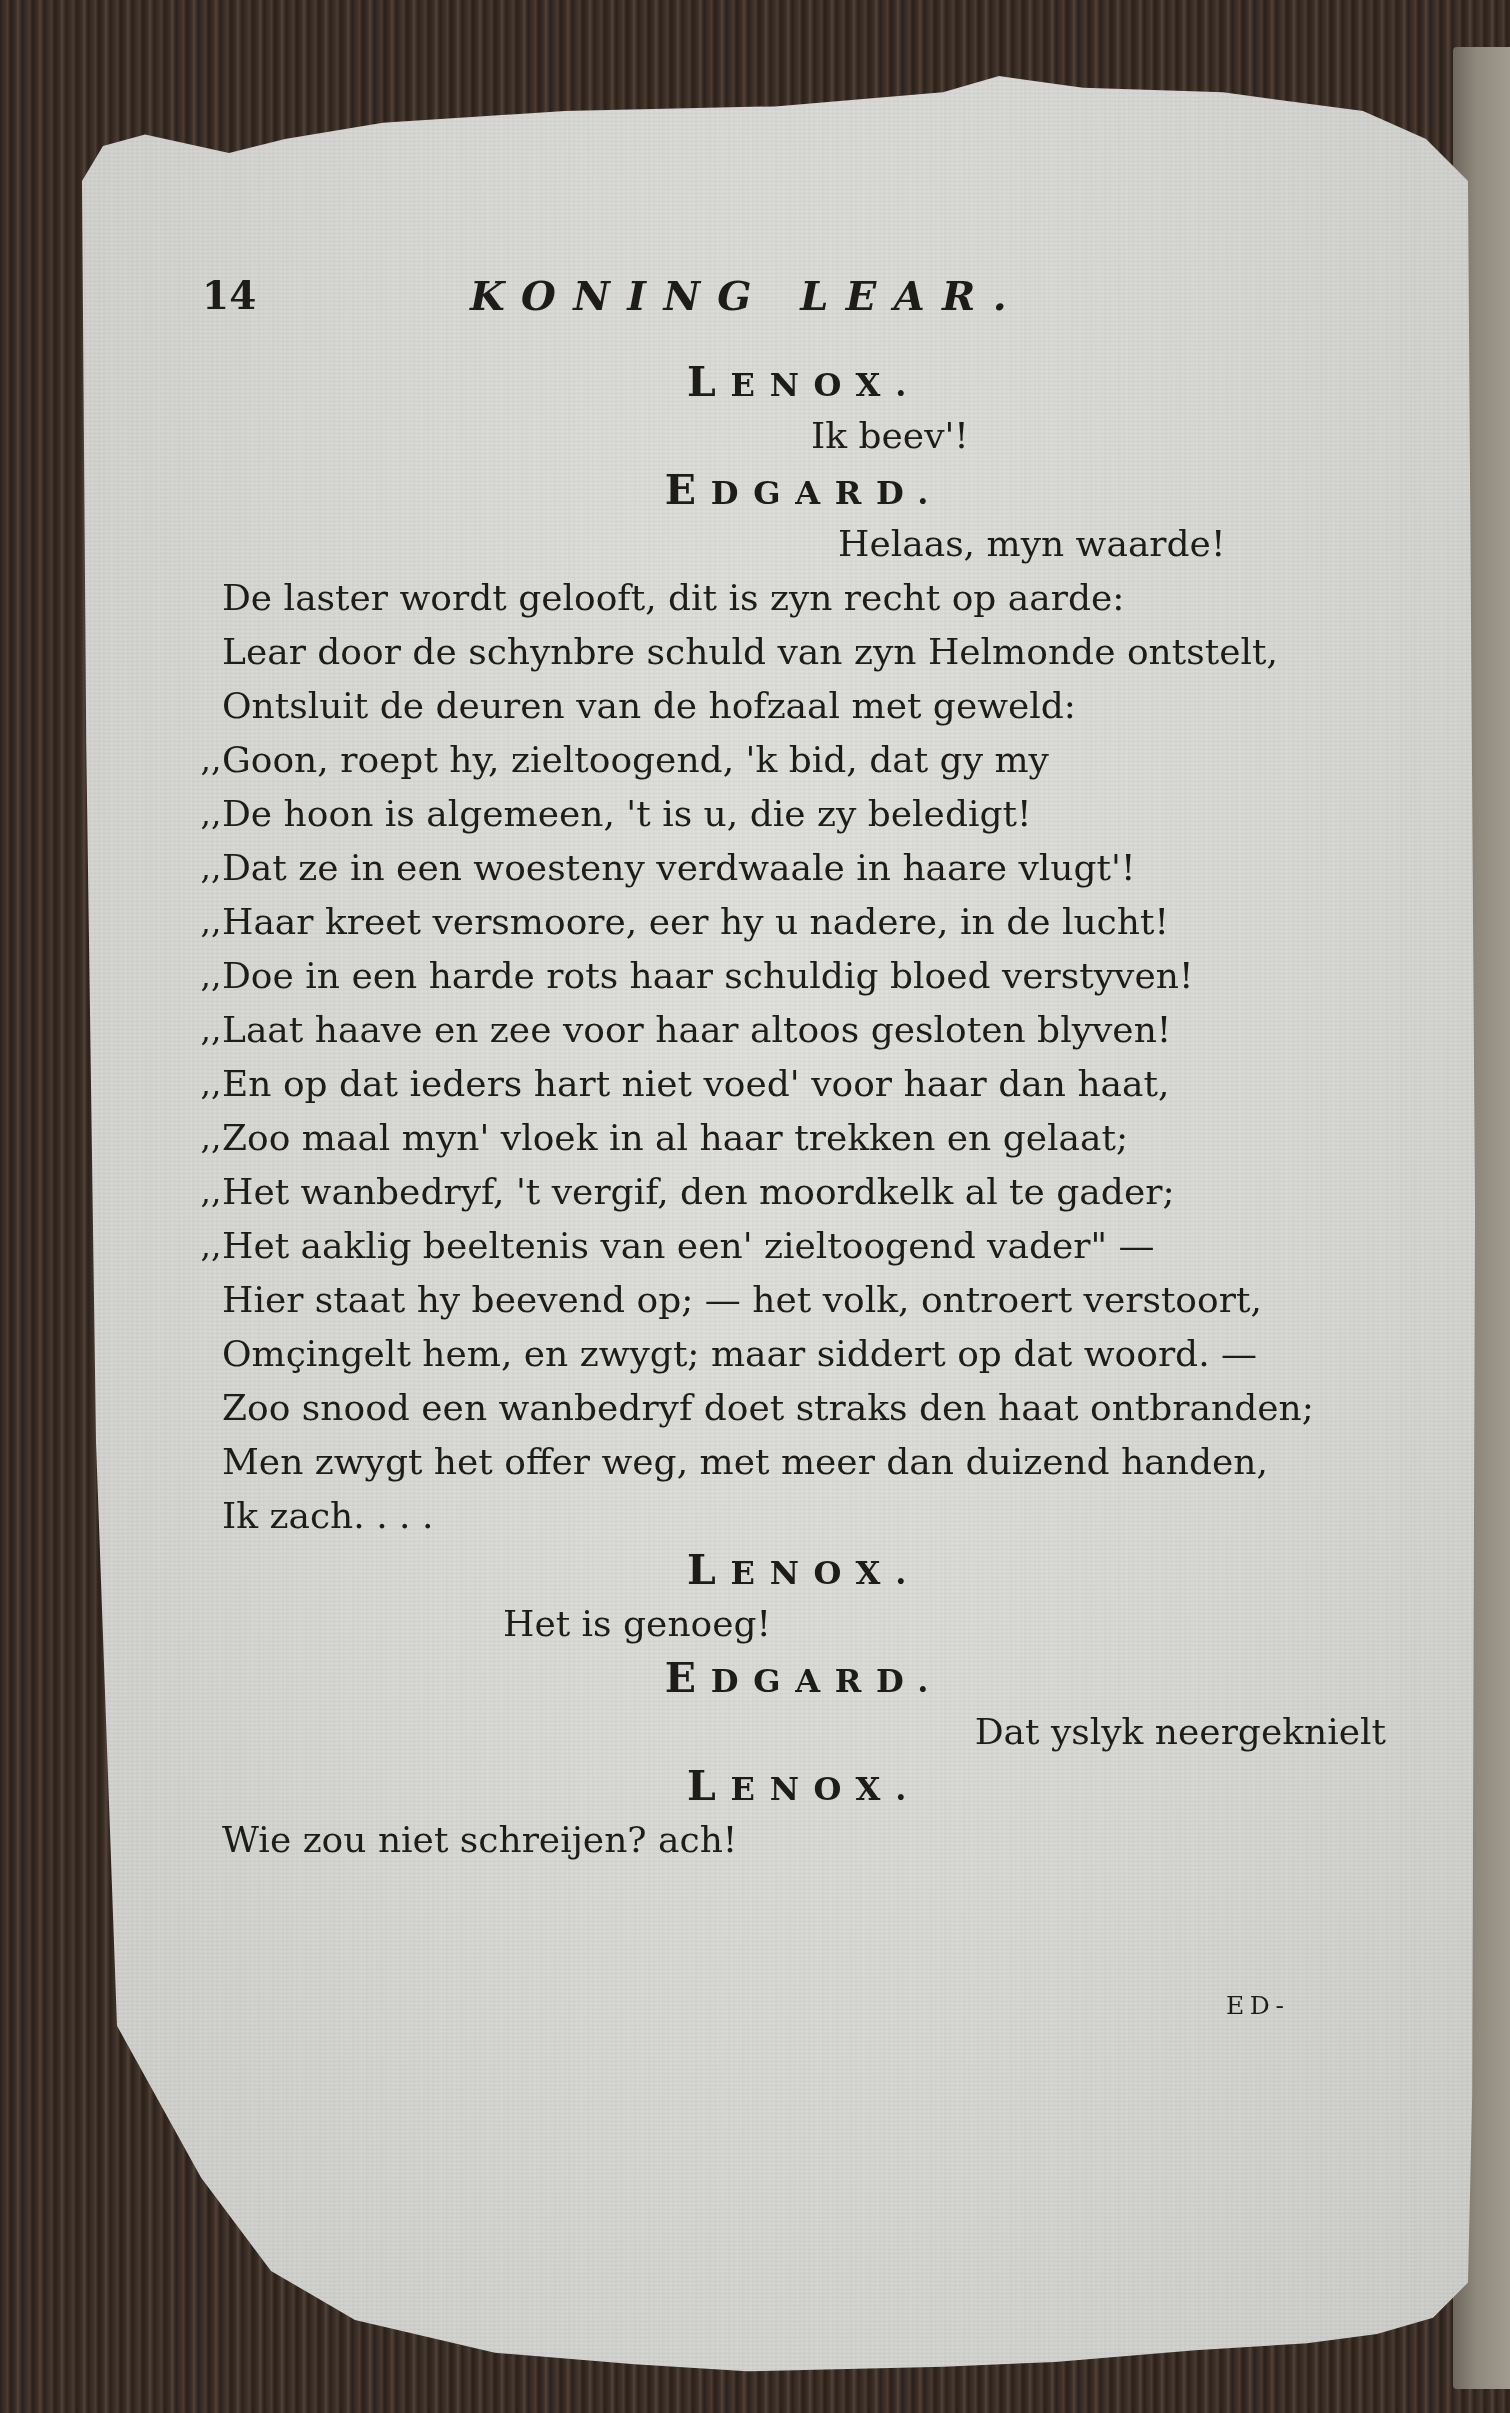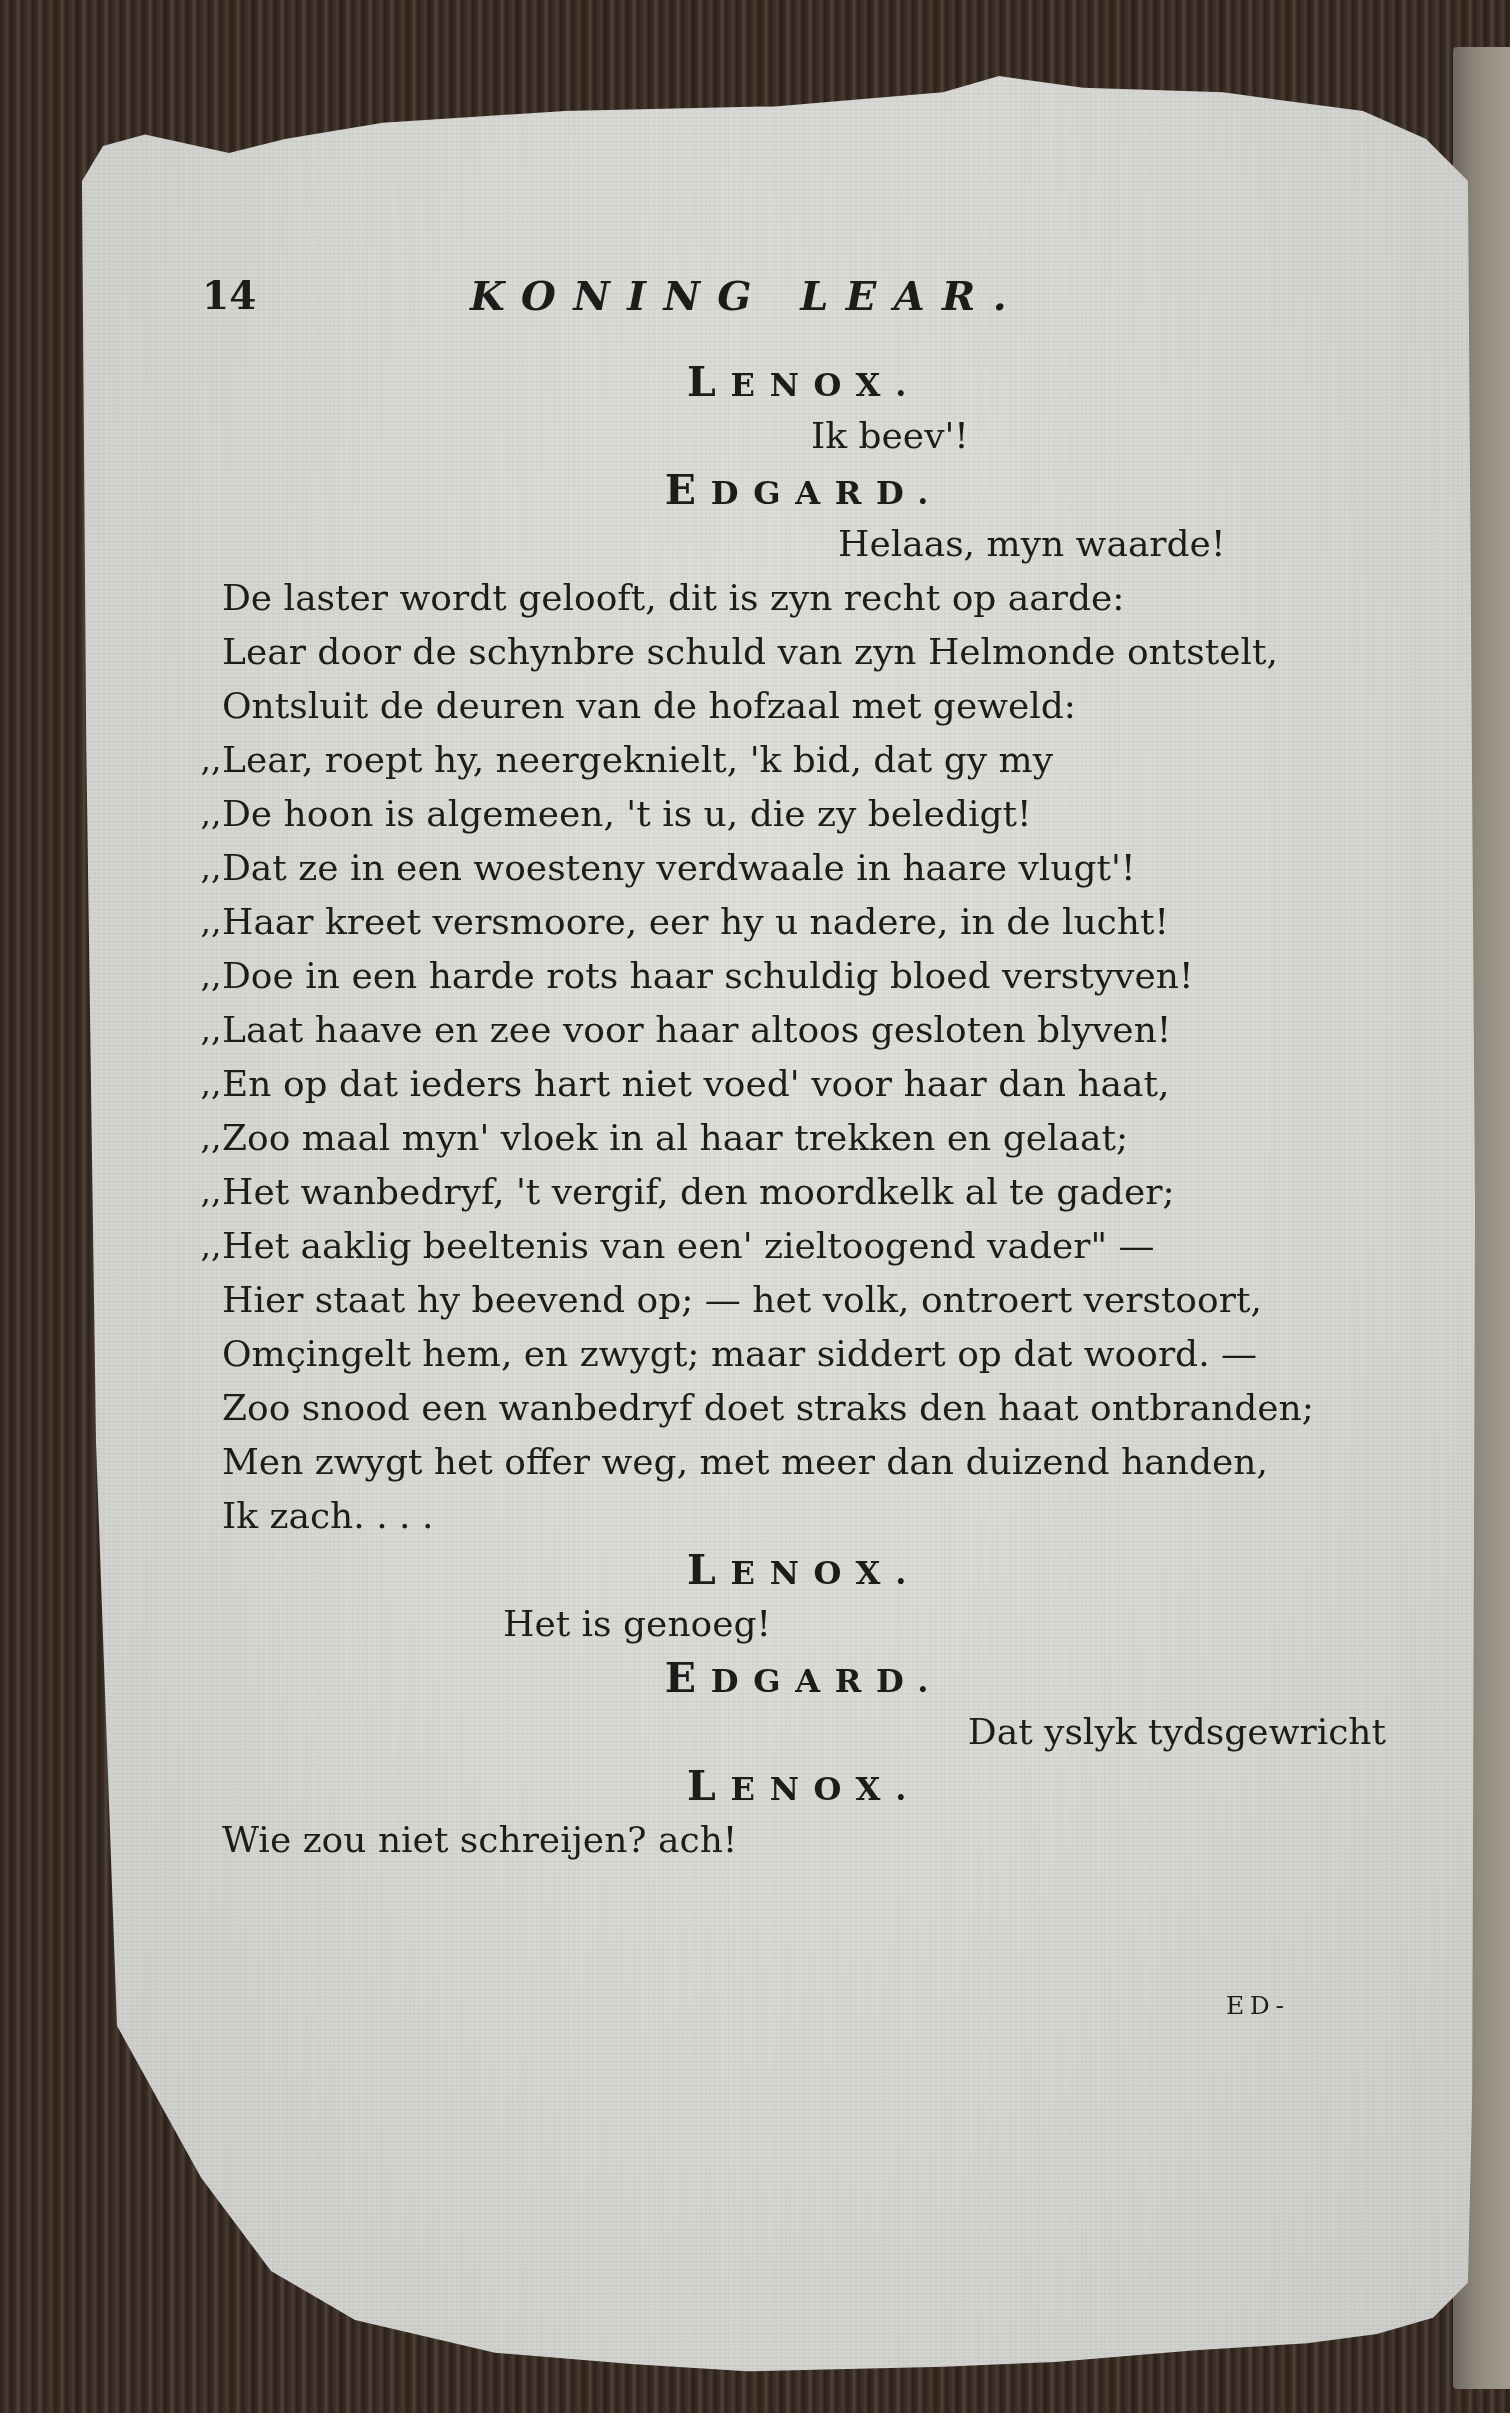--- a/index.html
+++ b/index.html
@@ -68,38 +68,38 @@
   </div>
 
   <div class="text-block" id="text-block">
       <div class="line speaker"><span class="cap">L</span><span>ENOX.</span></div>
       <div class="line"><span style="margin-left: 589px;">Ik beev'!</span></div>
       <div class="line speaker"><span class="cap">E</span><span>DGARD.</span></div>
       <div class="line"><span style="margin-left: 616px;">Helaas, myn waarde!</span></div>
       <div class="line"><span>De laster wordt gelooft, dit is zyn recht op aarde:</span></div>
       <div class="line"><span>Lear door de schynbre schuld van zyn Helmonde ontstelt,</span></div>
       <div class="line"><span>Ontsluit de deuren van de hofzaal met geweld:</span></div>
-      <div class="line quoted"><span class="q">,,</span><span>Lear, roept hy, neergeknielt, 'k bid, dat gy my</span></div>
+      <div class="line quoted"><span class="q">,,</span><span>Goon, roept hy, zieltoogend, 'k bid, dat gy my</span></div>
       <div class="line quoted"><span class="q">,,</span><span>De hoon is algemeen, 't is u, die zy beledigt!</span></div>
       <div class="line quoted"><span class="q">,,</span><span>Dat ze in een woesteny verdwaale in haare vlugt'!</span></div>
       <div class="line quoted"><span class="q">,,</span><span>Haar kreet versmoore, eer hy u nadere, in de lucht!</span></div>
       <div class="line quoted"><span class="q">,,</span><span>Doe in een harde rots haar schuldig bloed verstyven!</span></div>
       <div class="line quoted"><span class="q">,,</span><span>Laat haave en zee voor haar altoos gesloten blyven!</span></div>
       <div class="line quoted"><span class="q">,,</span><span>En op dat ieders hart niet voed' voor haar dan haat,</span></div>
       <div class="line quoted"><span class="q">,,</span><span>Zoo maal myn' vloek in al haar trekken en gelaat;</span></div>
       <div class="line quoted"><span class="q">,,</span><span>Het wanbedryf, 't vergif, den moordkelk al te gader;</span></div>
       <div class="line quoted"><span class="q">,,</span><span>Het aaklig beeltenis van een' zieltoogend vader" —</span></div>
       <div class="line"><span>Hier staat hy beevend op; — het volk, ontroert verstoort,</span></div>
       <div class="line"><span>Omçingelt hem, en zwygt; maar siddert op dat woord. —</span></div>
       <div class="line"><span>Zoo snood een wanbedryf doet straks den haat ontbranden;</span></div>
       <div class="line"><span>Men zwygt het offer weg, met meer dan duizend handen,</span></div>
       <div class="line"><span>Ik zach. . . .</span></div>
       <div class="line speaker"><span class="cap">L</span><span>ENOX.</span></div>
       <div class="line"><span style="margin-left: 281px;">Het is genoeg!</span></div>
       <div class="line speaker"><span class="cap">E</span><span>DGARD.</span></div>
-      <div class="line indent-r"><span>Dat yslyk tydsgewricht</span></div>
+      <div class="line indent-r"><span>Dat yslyk neergeknielt</span></div>
       <div class="line speaker"><span class="cap">L</span><span>ENOX.</span></div>
       <div class="line"><span>Wie zou niet schreijen? ach!</span></div>
     </div>
 
   <span class="catchword">ED-</span>
 </div>
 
 
 </body></html>

